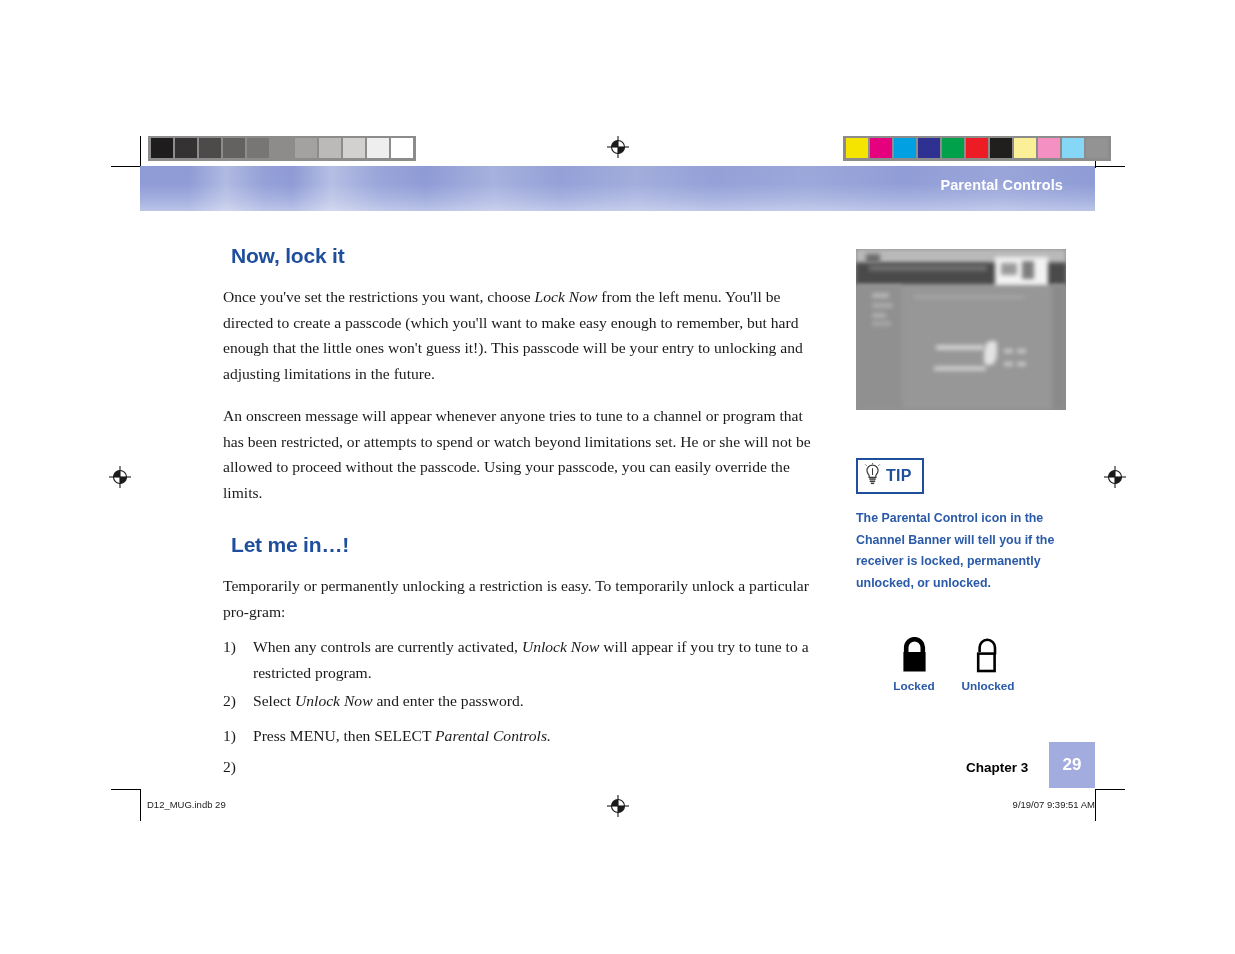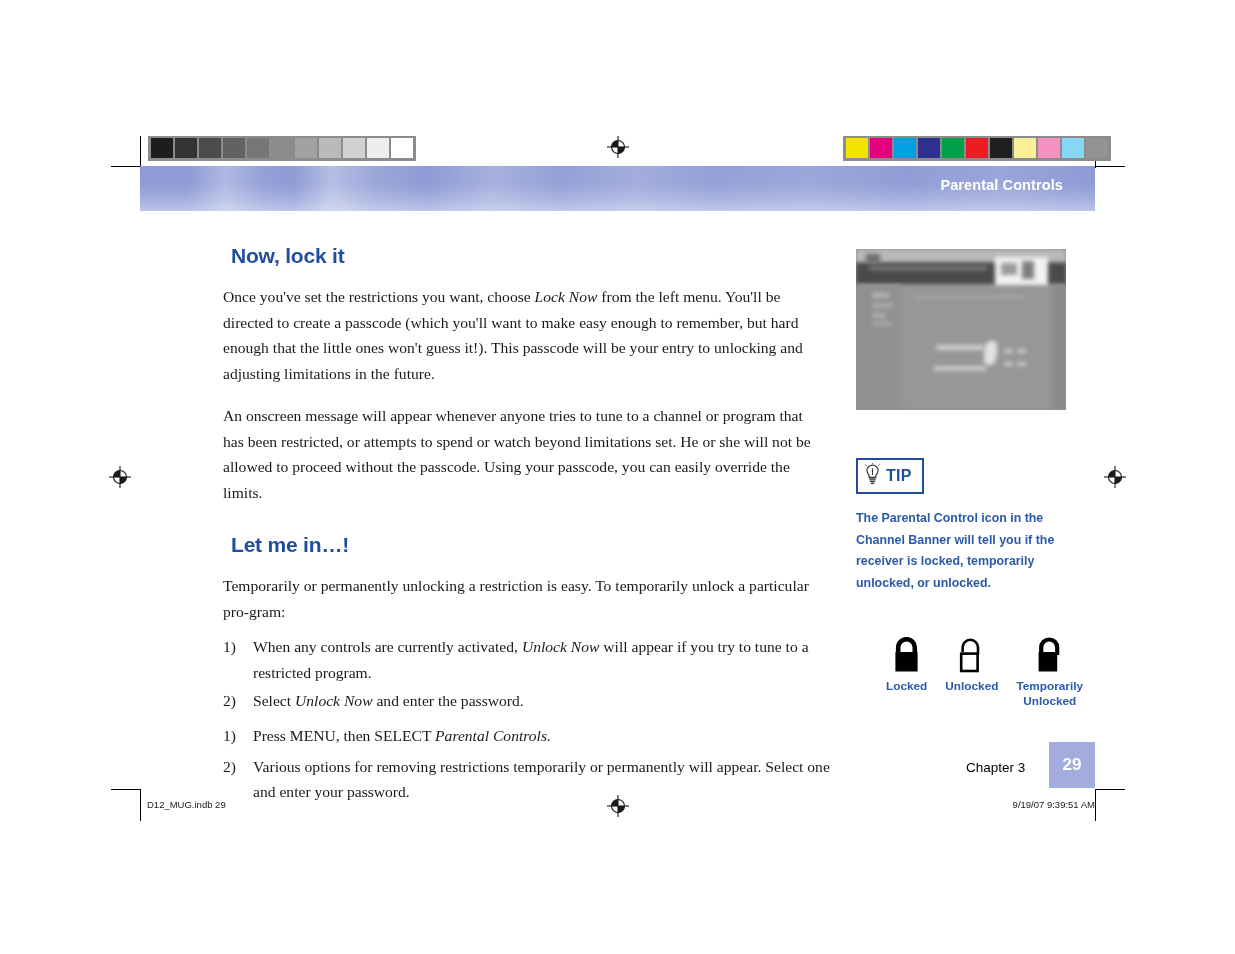--- a/index.html
+++ b/index.html
@@ -202,21 +202,21 @@
     line-height: 14.5px;
     color: #2a5aa8;
   }
 
   
   .chapter-label {
     position: absolute;
     left: 966px;
     top: 760px;
     font-family: "Liberation Sans", sans-serif;
-    font-weight: normal;
+    font-weight: bold;
     font-size: 13.5px;
     color: #000;
   }
   .page-badge {
     position: absolute;
     left: 1049px;
     top: 742px;
     width: 46px;
     height: 46px;
     background: #a3acdf;
@@ -339,21 +339,21 @@
       <span class="num">2)</span><span>Select </span><em>Unlock Now</em><span> and enter the password.</span>
     </li>
   </ol>
 
 
   <ol class="steps tight">
     <li>
       <span class="num">1)</span><span>Press MENU, then SELECT </span><em>Parental Controls.</em>
     </li>
     <li style="margin-top:6px; line-height:25.5px;">
-      <span class="num">2)</span><span>Various options for removing restrictions temporarily or permanently will appear. Select one and enter your password.</span>
+      <span class="num">2)</span>
     </li>
   </ol>
 
 </div>
 
 <div class="sidebar">
 
   <div class="screenshot-thumb">
     <div class="layer" style="left:0; top:0; width:210px; height:14px; background:#b9b9b9;"></div>
     <div class="layer" style="left:0; top:14px; width:210px; height:22px; background:#4a4a4a;"></div>
@@ -388,21 +388,21 @@
         <rect x="6.8" y="19.6" width="3.4" height="1.5" fill="#3a3a3a"></rect>
         <line x1="8.5" y1="5.2" x2="8.5" y2="12" stroke="#3a3a3a" stroke-width="1"></line>
         <line x1="1.2" y1="1.4" x2="2.6" y2="2.8" stroke="#6a6a6a" stroke-width="1"></line>
         <line x1="15.8" y1="1.4" x2="14.4" y2="2.8" stroke="#6a6a6a" stroke-width="1"></line>
         <line x1="8.5" y1="0" x2="8.5" y2="1.4" stroke="#6a6a6a" stroke-width="1"></line>
       </svg>
     </span>
     <span class="tip-label">TIP</span>
   </div>
 
-  <div class="tip-text">The Parental Control icon in the Channel Banner will tell you if the receiver is locked, temporarily unlocked, or unlocked.</div>
+  <div class="tip-text">The Parental Control icon in the Channel Banner will tell you if the receiver is locked, permanently unlocked, or unlocked.</div>
 
   <div class="lock-row">
 
     <div class="lock-item">
       <div class="lock-glyph">
         <svg width="31" height="37" viewBox="0 0 31 37">
           <path d="M7.2 15 L7.2 10.5 A8.3 8.3 0 0 1 23.8 10.5 L23.8 15" fill="none" stroke="#000" stroke-width="4.6"></path>
           <rect x="4.4" y="15" width="22.2" height="19.5" fill="#000"></rect>
         </svg>
       </div>
@@ -412,29 +412,20 @@
     <div class="lock-item">
       <div class="lock-glyph">
         <svg width="31" height="37" viewBox="0 0 31 37">
           <path d="M6.6 15 L6.6 10.5 A7.7 7.7 0 0 1 22 10.5 L22 17.5" fill="none" stroke="#000" stroke-width="2.6"></path>
           <rect x="5.2" y="16.6" width="16.4" height="17.4" fill="none" stroke="#000" stroke-width="2.6"></rect>
         </svg>
       </div>
       <div class="lock-caption">Unlocked</div>
     </div>
 
-    <div class="lock-item" style="width:72px;">
-      <div class="lock-glyph">
-        <svg width="33" height="37" viewBox="0 0 33 37">
-          <path d="M8.2 15 L8.2 10.5 A8.0 8.0 0 0 1 24.2 10.5 L24.2 18" fill="none" stroke="#000" stroke-width="4.2"></path>
-          <rect x="5.6" y="15" width="18.6" height="19.5" fill="#000"></rect>
-        </svg>
-      </div>
-      <div class="lock-caption">Temporarily Unlocked</div>
-    </div>
 
   </div>
 
 </div>
 
 <div class="chapter-label">Chapter 3</div>
 <div class="page-badge">29</div>
 
 <div class="print-footer left">D12_MUG.indb   29</div>
 <div class="print-footer right">9/19/07   9:39:51 AM</div>

